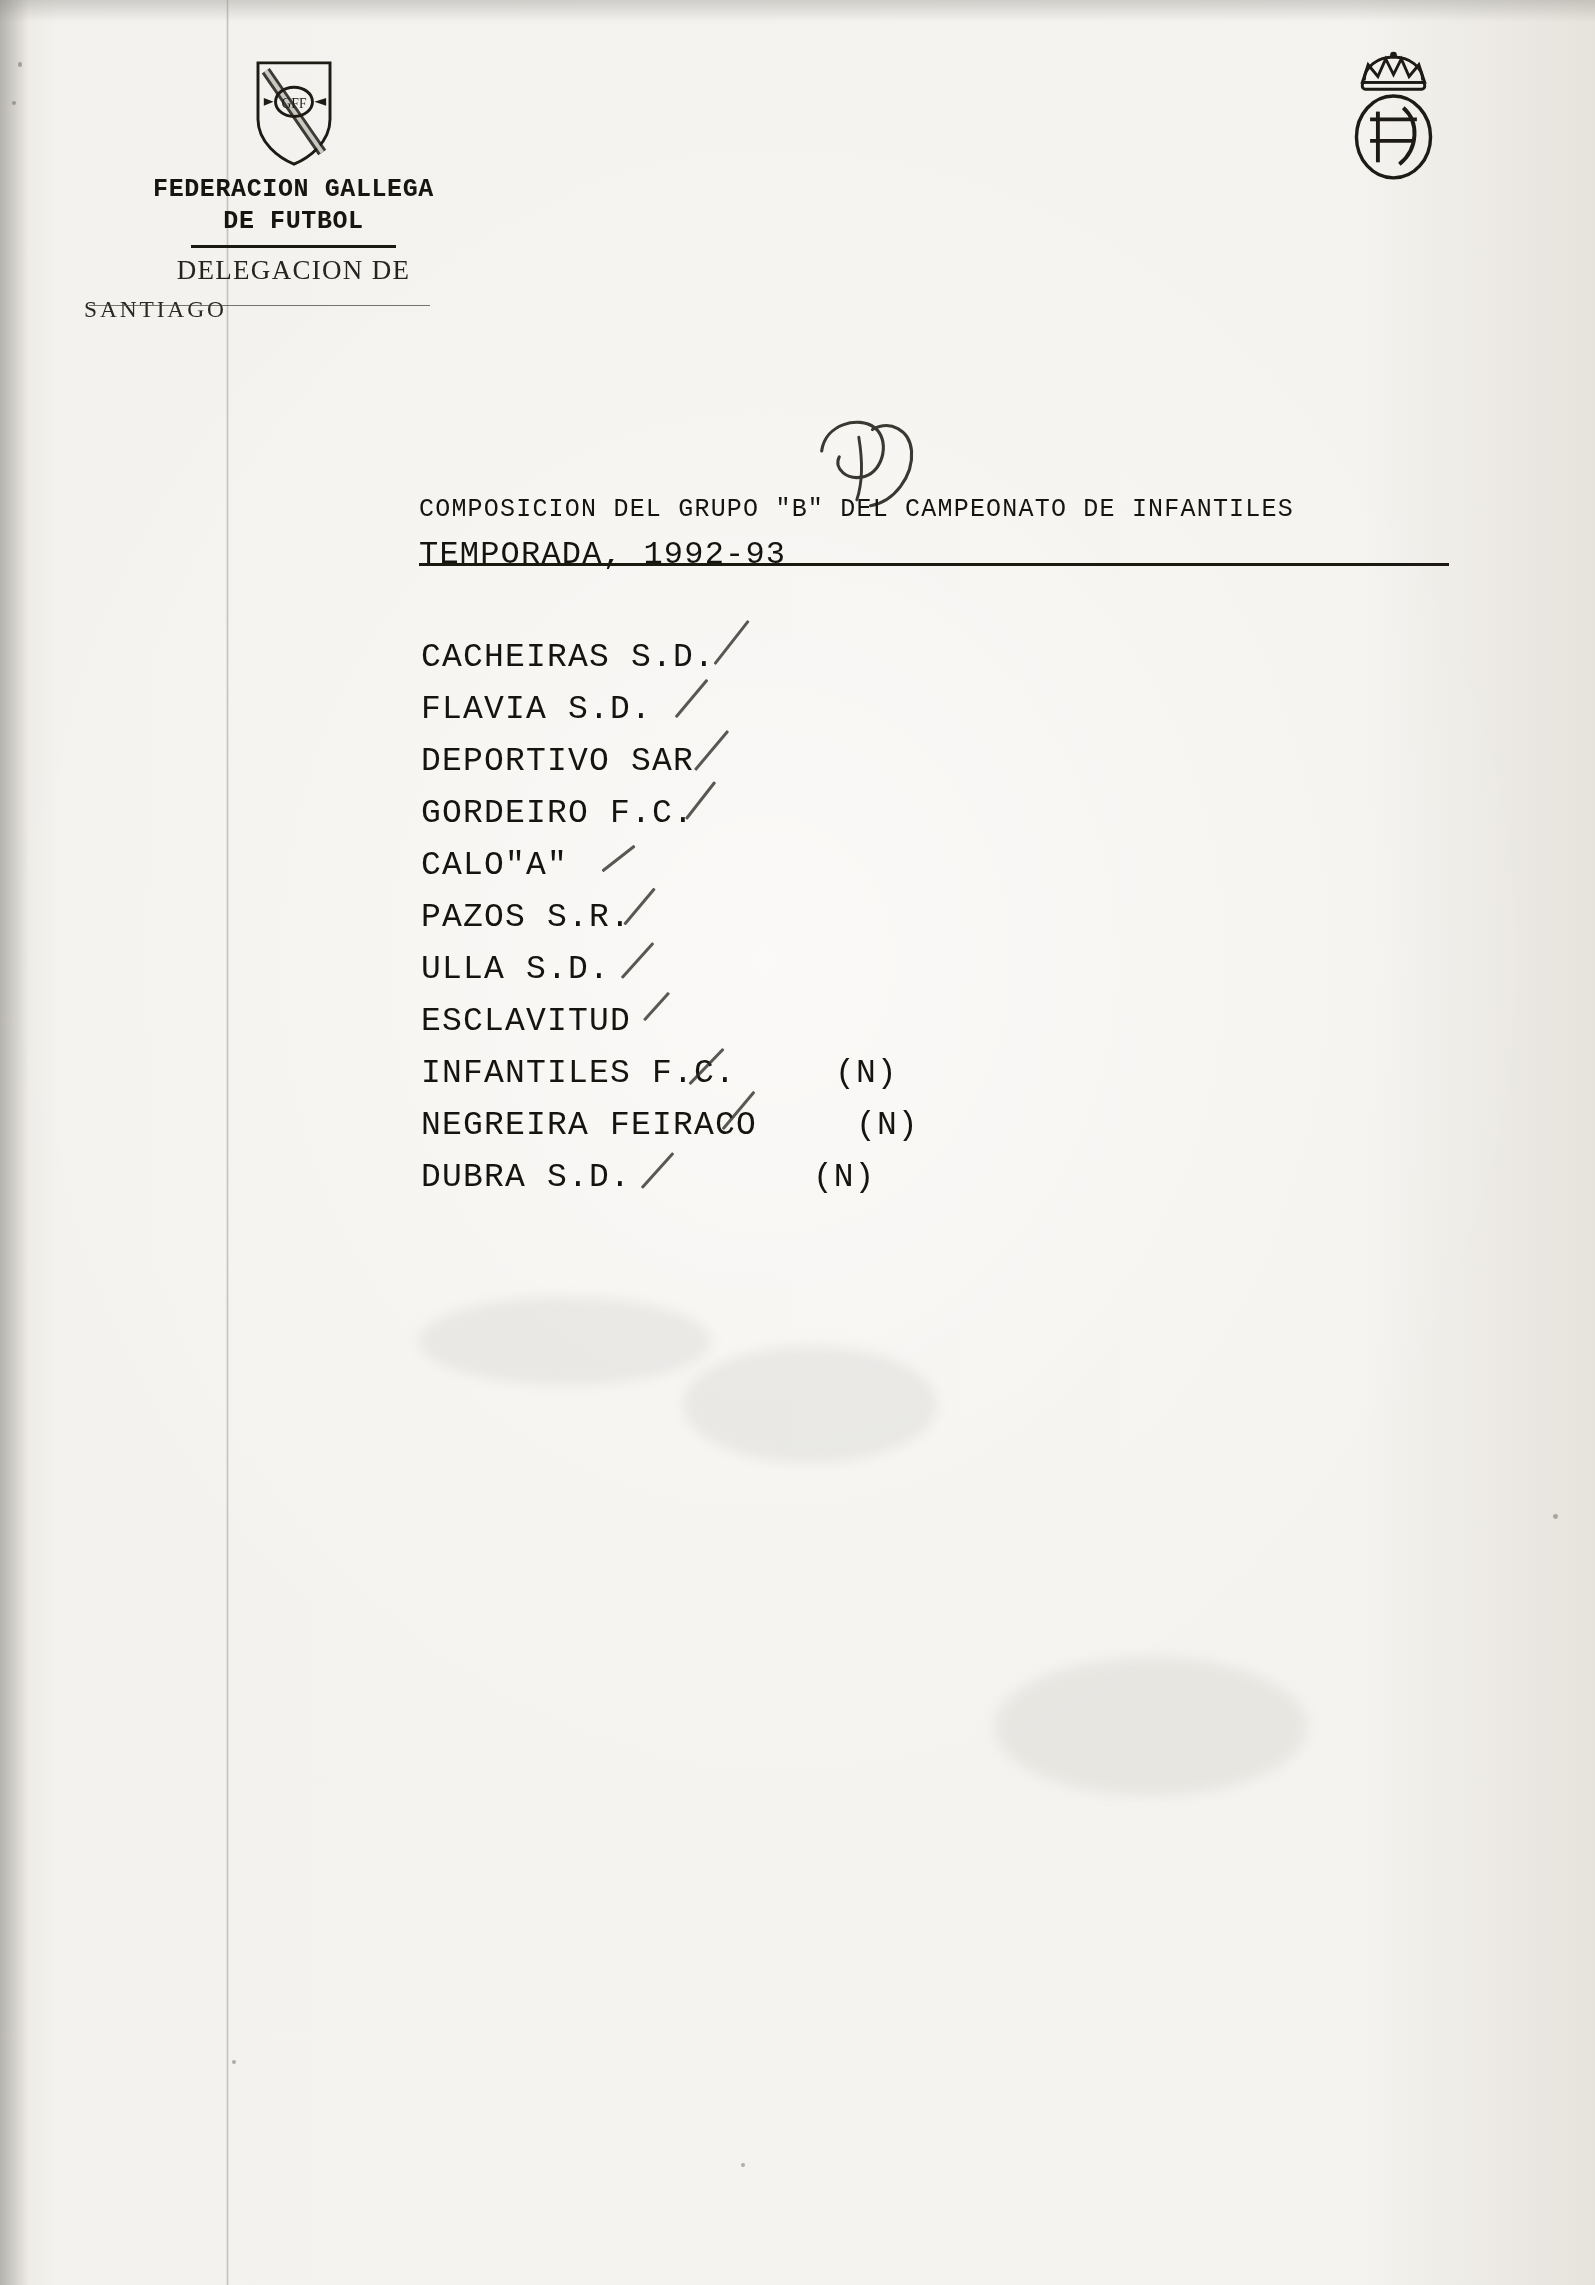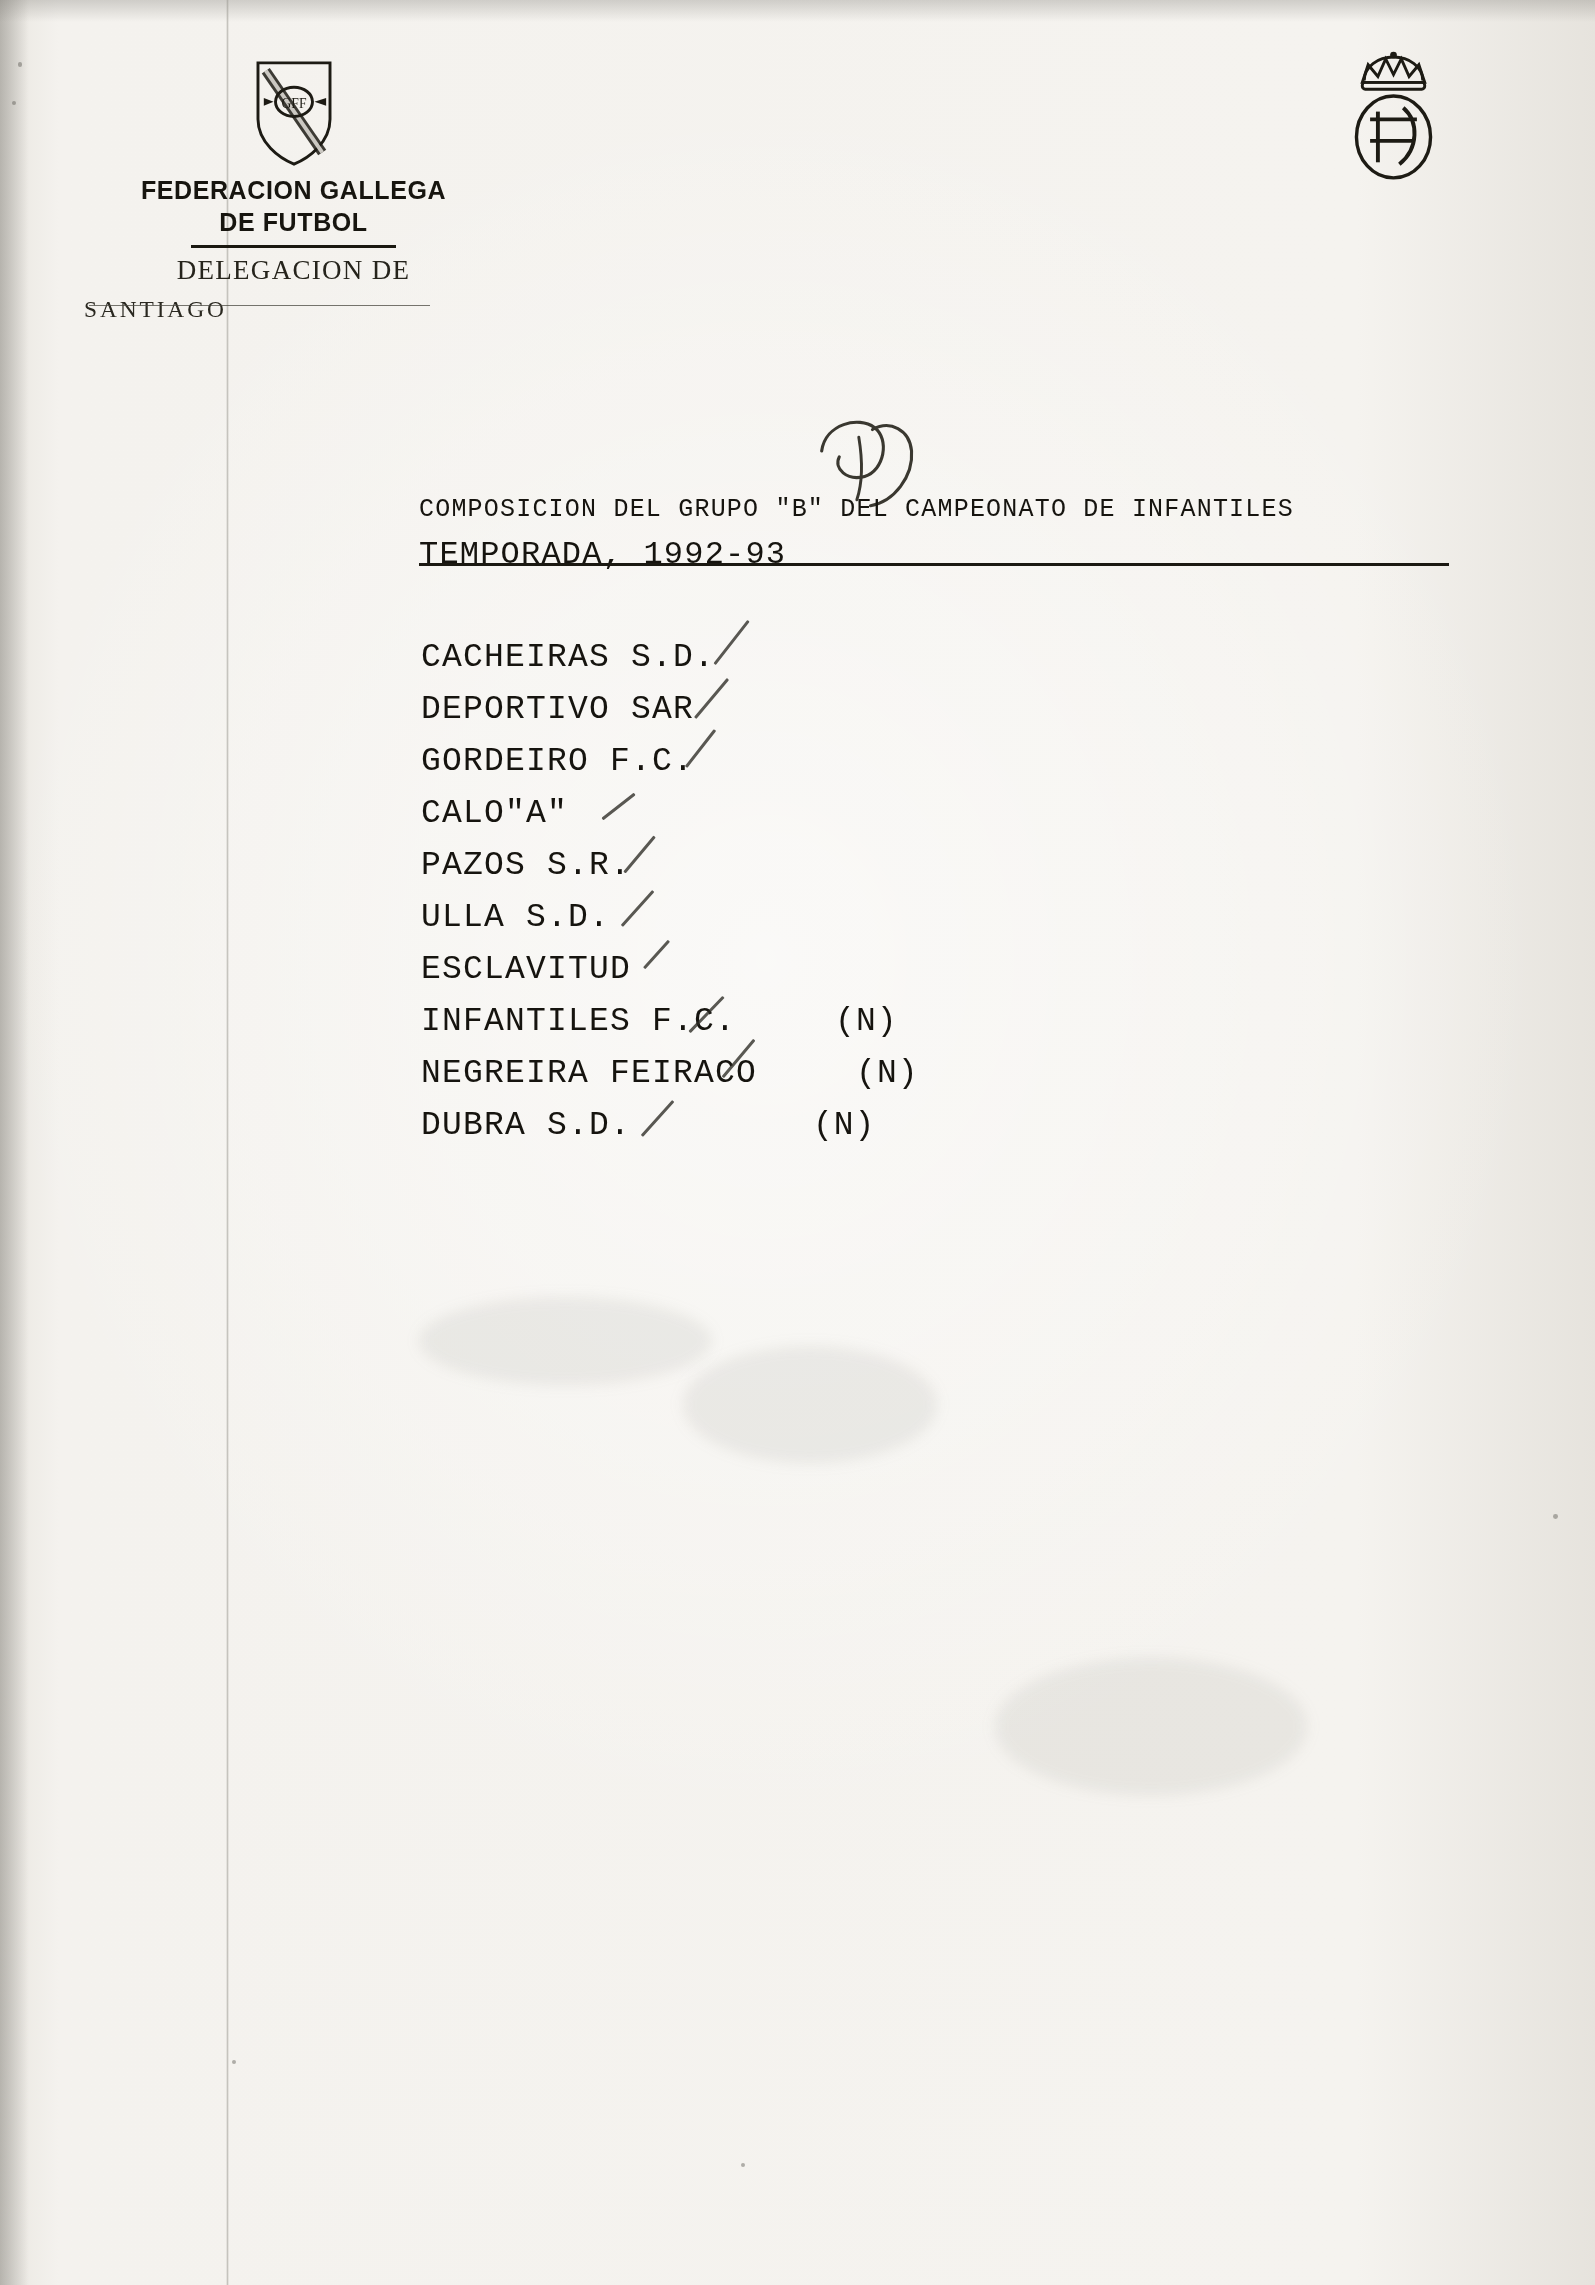--- a/index.html
+++ b/index.html
@@ -59,21 +59,21 @@
     width: 419px;
     text-align: center;
   }
   .crest-left {
     width: 84px;
     height: 109px;
     margin: 0 auto 5.9px auto;
     display: block;
   }
   .fed-title {
-    font-family: Liberation Sans, sans-serif;
+    font-family: Liberation Mono, monospace;
     font-weight: bold;
     font-size: 25px;
     letter-spacing: 0.6px;
     color: #17150f;
     line-height: 1.28;
     margin: 0;
     text-align: center;
   }
   .fed-rule {
     width: 205px;
@@ -269,20 +269,25 @@
   <div class="title-rule"></div>
 
   <div class="team-list typed">
 
     <div class="team-row">
       <span class="team-name">CACHEIRAS S.D.</span>
       <span class="team-flag"></span>
       <span class="tick" style="left:283px; top:2px; width:55px; height:2.9px; transform:rotate(-52deg);"></span>
     </div>
 
+    <div class="team-row">
+      <span class="team-name">FLAVIA S.D.</span>
+      <span class="team-flag"></span>
+      <span class="tick" style="left:246px; top:5.9px; width:49px; height:2.9px; transform:rotate(-50deg);"></span>
+    </div>
 
     <div class="team-row">
       <span class="team-name">DEPORTIVO SAR</span>
       <span class="team-flag"></span>
       <span class="tick" style="left:265px; top:5.9px; width:51px; height:2.9px; transform:rotate(-50deg);"></span>
     </div>
 
     <div class="team-row">
       <span class="team-name">GORDEIRO F.C.</span>
       <span class="team-flag"></span>

